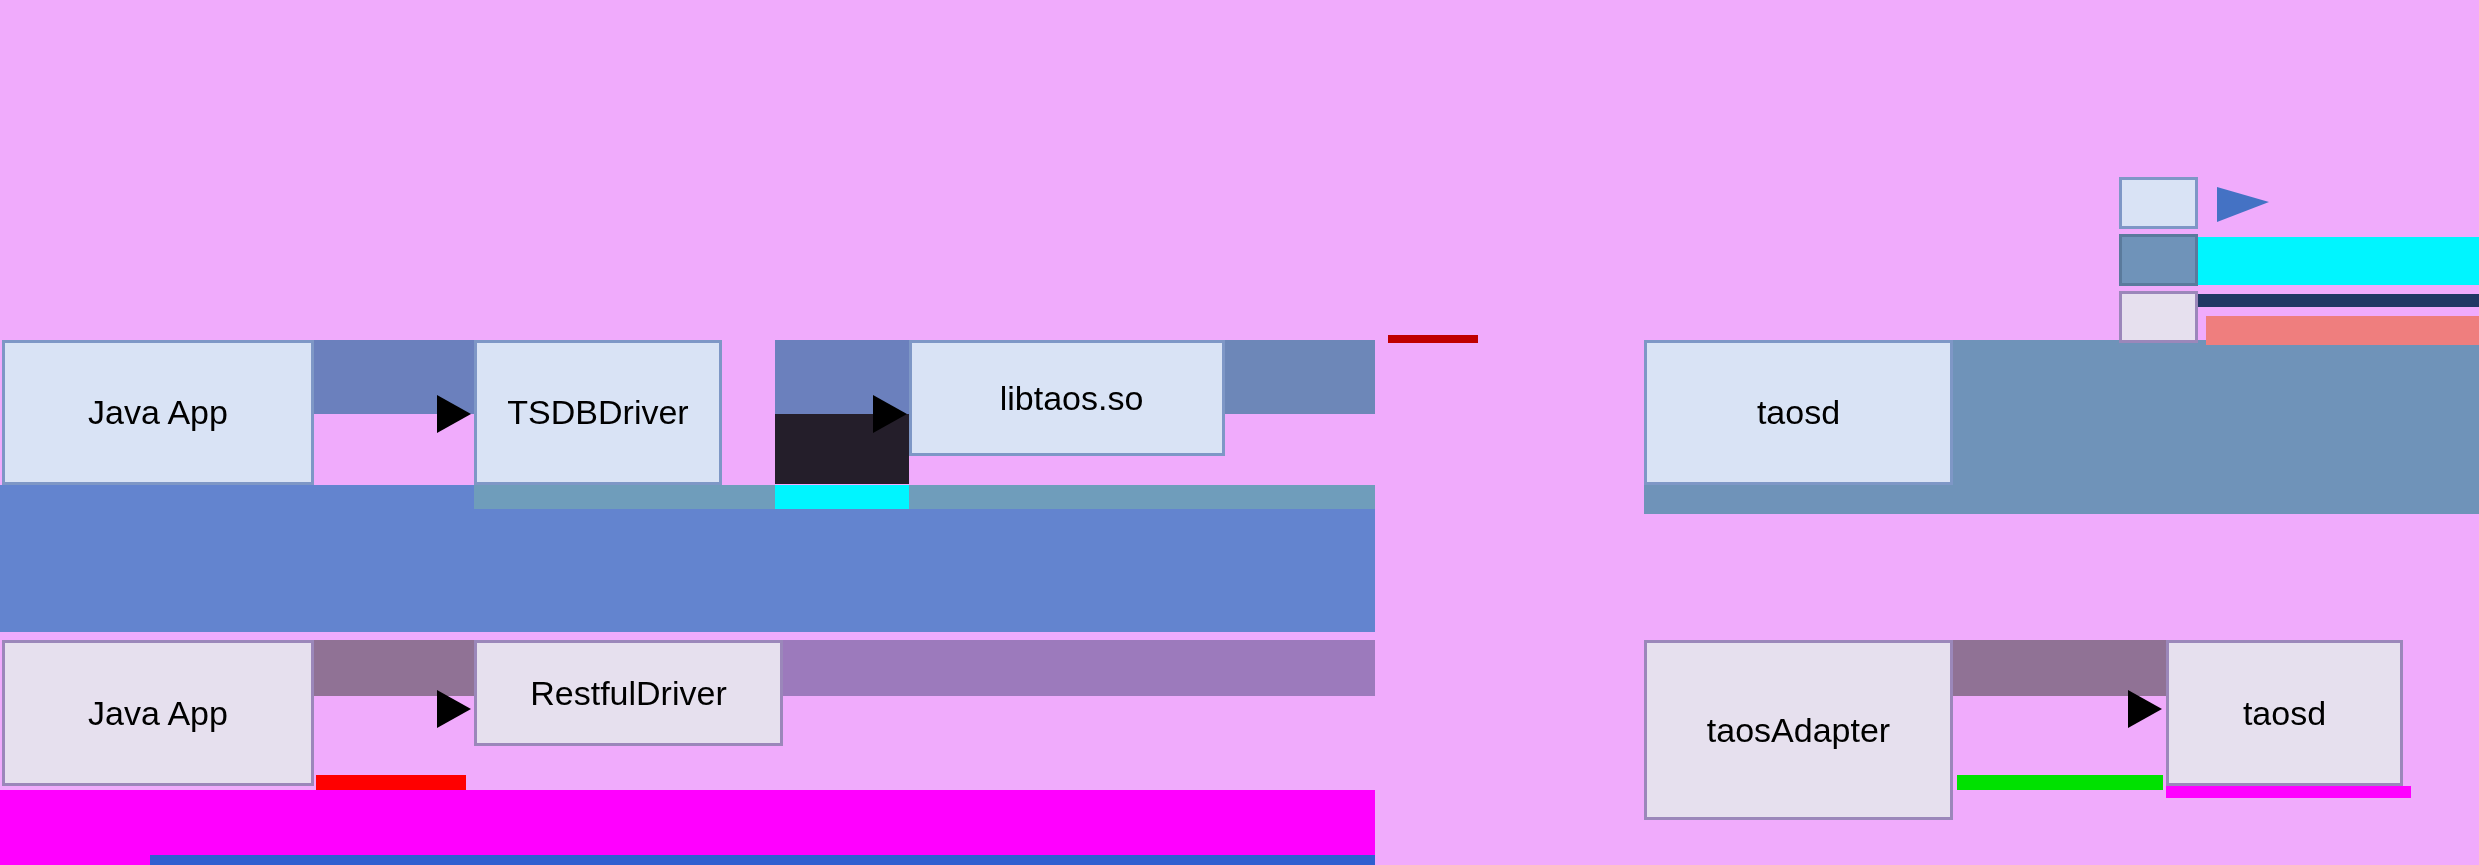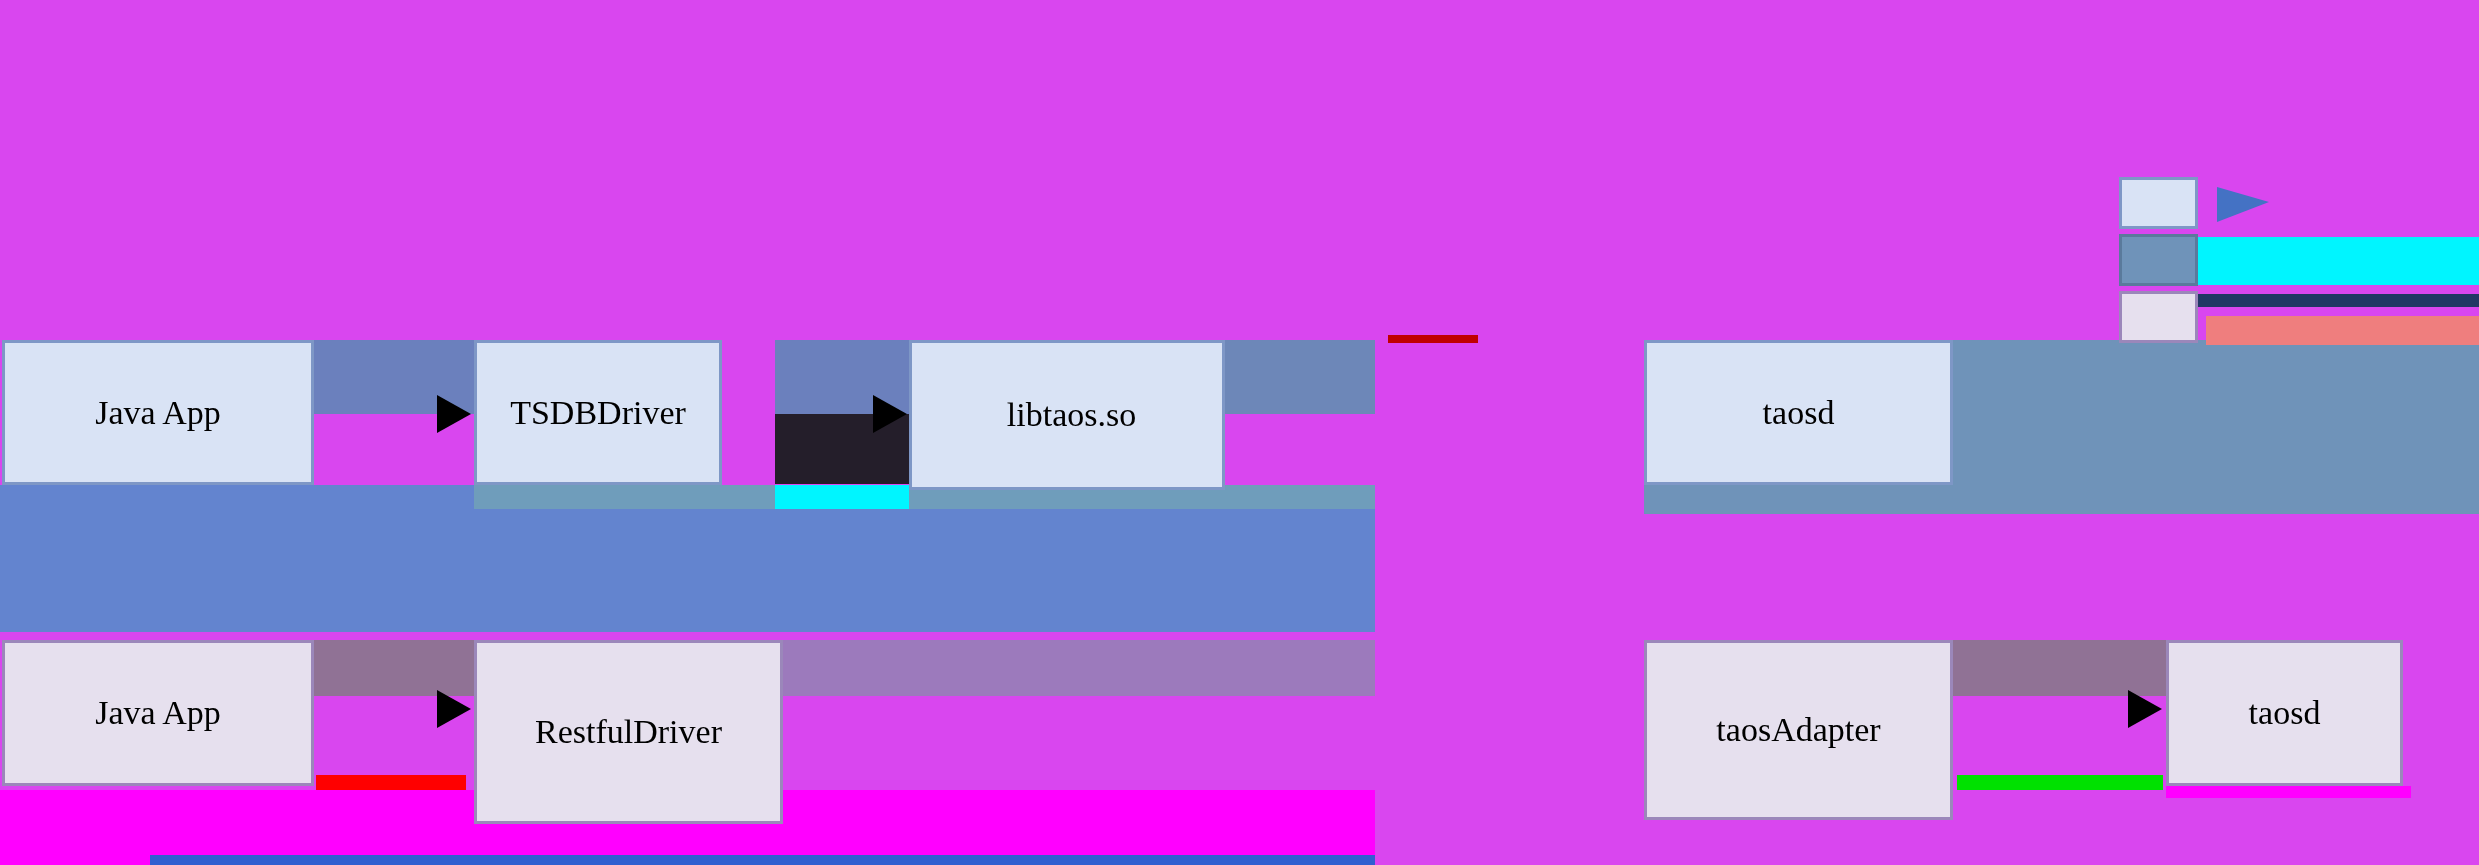--- a/index.html
+++ b/index.html
@@ -1,18 +1,18 @@
 <!DOCTYPE html>
 <html><head>
 <meta charset="utf-8">
 <style>
   html,body { margin:0; padding:0; background:#000; }
   .stage {
-    position:relative; width:2479px; height:865px; background:#d946ef;
-    overflow:hidden; font-family:Liberation Serif, serif;
+    position:relative; width:2479px; height:865px; background:#f0abfc;
+    overflow:hidden; font-family:Liberation Sans, sans-serif;
   }
   .box {
     position:absolute; box-sizing:border-box;
     display:flex; align-items:center; justify-content:center;
     font-size:34px; color:#000;
   }
   .blue-box   { background:#d9e3f5; border:3px solid #7e97c6; }
   .purple-box { background:#e6e0ee; border:3px solid #9b87ba; }
   .rect { position:absolute; }
   .arrow-right {
@@ -39,21 +39,21 @@
   <div class="rect" style="left:1225px; top:340px; width:150px; height:74px; background:#6d87b8;"></div>
 
   <div class="rect" style="left:474px; top:485px; width:901px; height:24px; background:#6f9dbb;"></div>
   <div class="rect" style="left:775px; top:485px; width:134px; height:24px; background:#00f5ff;"></div>
   <div class="rect" style="left:0px; top:485px; width:474px; height:24px; background:#6384cf;"></div>
 
   <div class="rect" style="left:0px; top:509px; width:1375px; height:123px; background:#6384cf;"></div>
 
   <div class="box blue-box" style="left:2px; top:340px; width:312px; height:145px;">Java App</div>
   <div class="box blue-box" style="left:474px; top:340px; width:248px; height:145px;">TSDBDriver</div>
-  <div class="box blue-box" style="left:909px; top:340px; width:316px; height:150px;padding-left:9px;">libtaos.so</div>
+  <div class="box blue-box" style="left:909px; top:340px; width:316px; height:116px;padding-left:9px;">libtaos.so</div>
 
   <div class="arrow-right" style="left:437px; top:395px;"></div>
   <div class="arrow-right" style="left:873px; top:395px;"></div>
 
   <div class="rect" style="left:1644px; top:340px; width:835px; height:174px; background:#6f93b9;"></div>
   <div class="box blue-box" style="left:1644px; top:340px; width:309px; height:145px;">taosd</div>
 
   <div class="rect" style="left:1388px; top:335px; width:90px; height:8px; background:#c00000;"></div>
 
   <div class="box blue-box" style="left:2119px; top:177px; width:79px; height:52px;"></div>
@@ -71,20 +71,20 @@
   <div class="rect" style="left:1953px; top:640px; width:213px; height:56px; background:#907295;"></div>
 
   <div class="rect" style="left:316px; top:775px; width:150px; height:15px; background:#ff0000;"></div>
   <div class="rect" style="left:1957px; top:775px; width:206px; height:15px; background:#00e100;"></div>
 
   <div class="rect" style="left:0px; top:790px; width:1375px; height:75px; background:#ff00ff;"></div>
   <div class="rect" style="left:150px; top:855px; width:1225px; height:10px; background:#2f5fd0;"></div>
   <div class="rect" style="left:2166px; top:786px; width:245px; height:12px; background:#ff00ff;"></div>
 
   <div class="box purple-box" style="left:2px; top:640px; width:312px; height:146px;">Java App</div>
-  <div class="box purple-box" style="left:474px; top:640px; width:309px; height:184px;">RestfulDriver</div>
+  <div class="box purple-box" style="left:474px; top:640px; width:309px; height:106px;">RestfulDriver</div>
   <div class="box purple-box" style="left:1644px; top:640px; width:309px; height:180px;">taosAdapter</div>
   <div class="box purple-box" style="left:2166px; top:640px; width:237px; height:146px;">taosd</div>
 
   <div class="arrow-right" style="left:437px; top:690px;"></div>
   <div class="arrow-right" style="left:2128px; top:690px;"></div>
 
 </div>
 
 </body></html>

